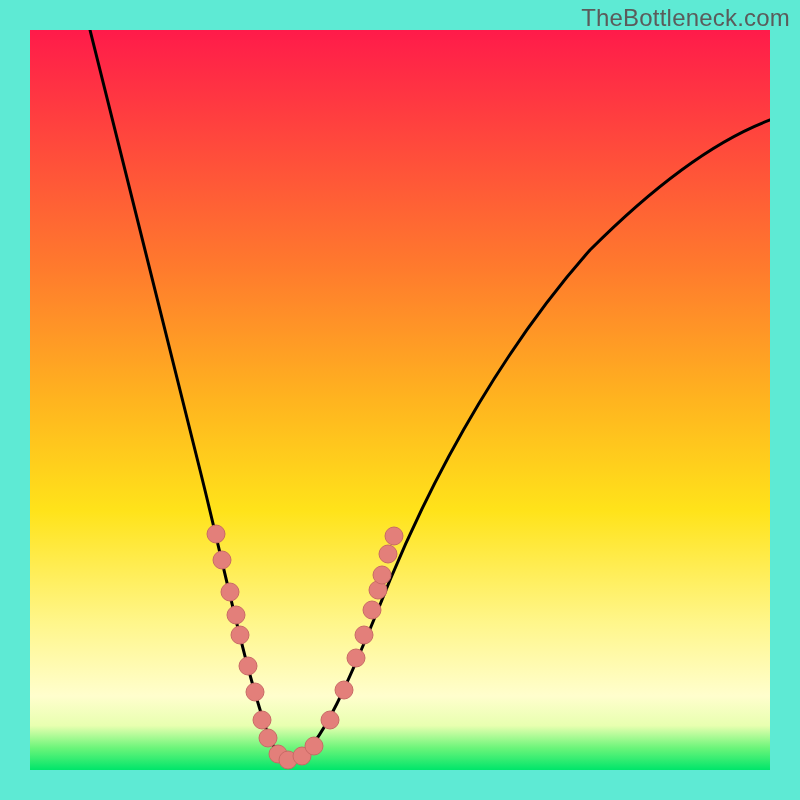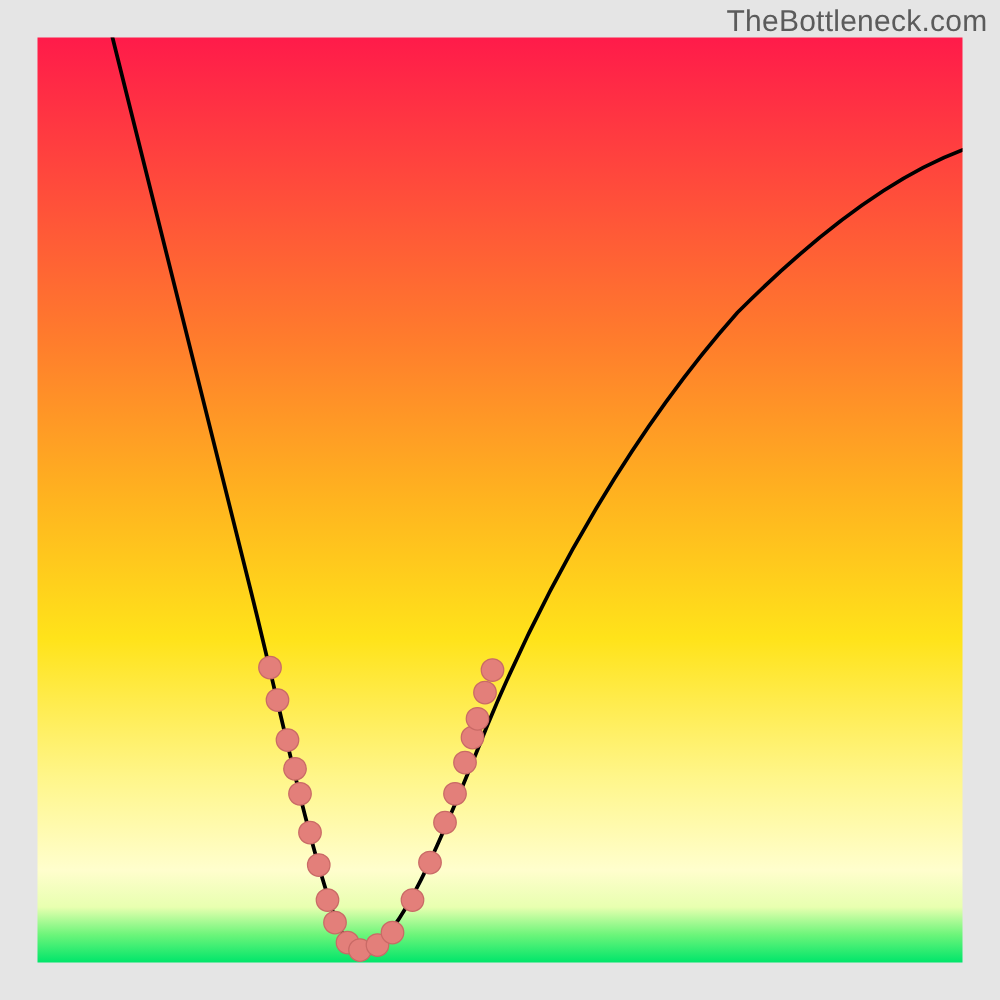--- a/index.html
+++ b/index.html
@@ -10,21 +10,21 @@
     overflow: hidden;
     background: #000;
     font-family: Arial, Helvetica, sans-serif;
   }
   .frame {
     position: absolute;
     left: 0;
     top: 0;
     width: 800px;
     height: 800px;
-    background: #e5e5e5;
+    background: #5eead4;
   }
   .plot {
     position: absolute;
     left: 30px;
     top: 30px;
     width: 740px;
     height: 740px;
     
     background: linear-gradient(to bottom,
       #ff1b4a 0%,

